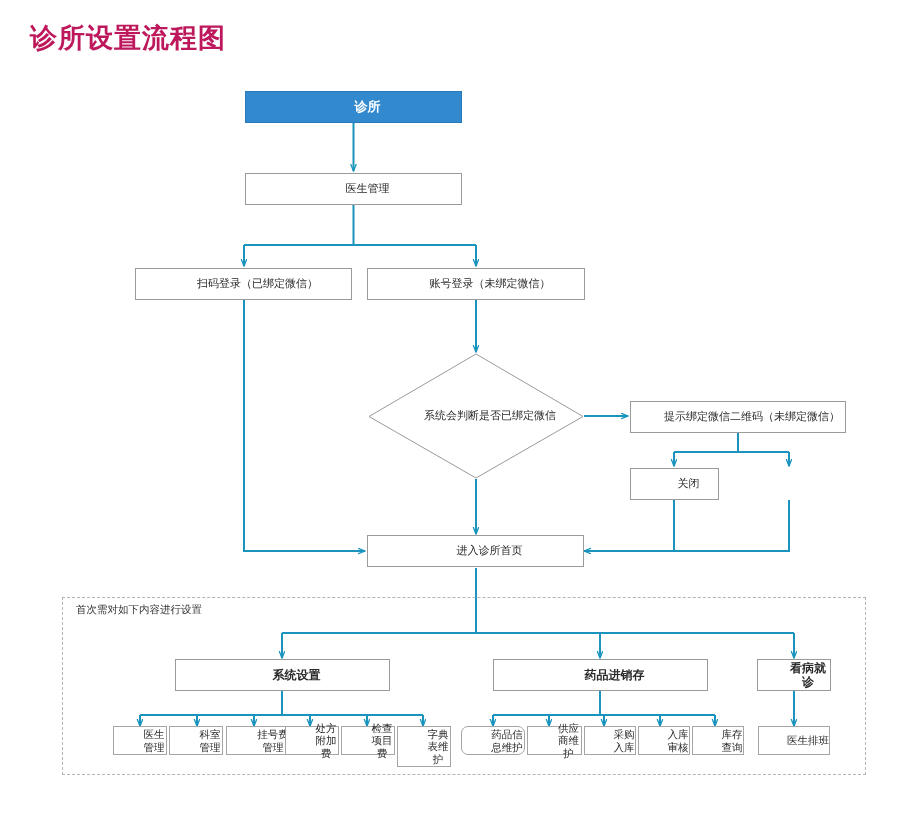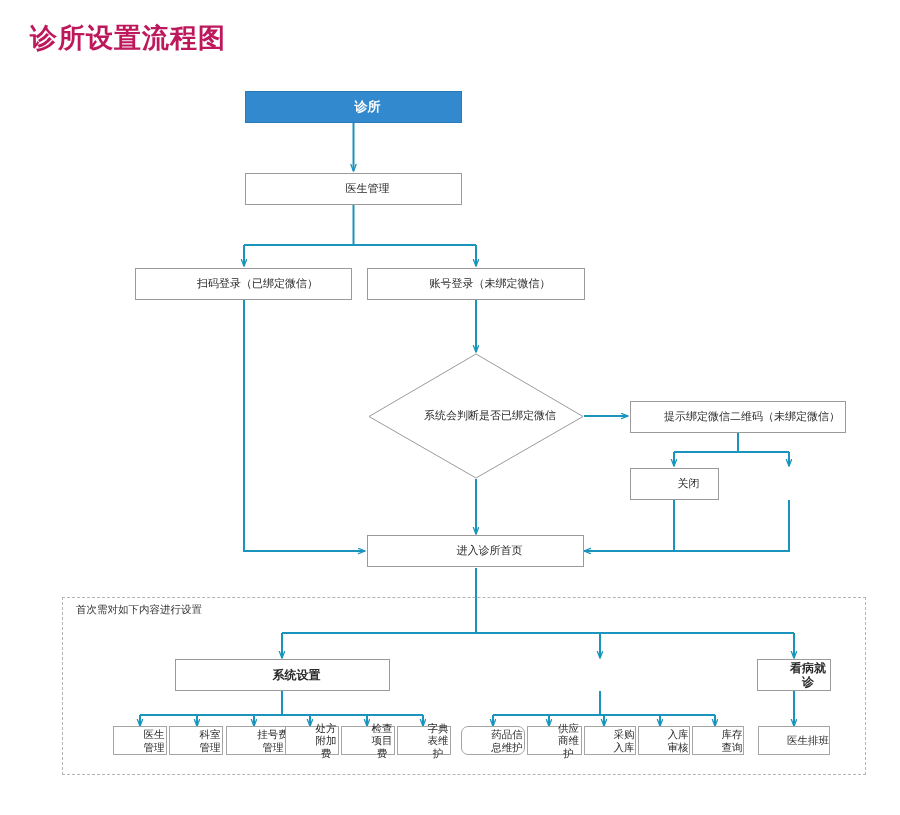--- a/index.html
+++ b/index.html
@@ -170,29 +170,30 @@
 
   <div class="node step" style="left:630px; top:401px; width:216px; height:32px;">提示绑定微信二维码（未绑定微信）</div>
 
   <div class="node step" style="left:630px; top:468px; width:89px; height:32px;">关闭</div>
 
 
   <div class="node step" style="left:367px; top:535px; width:217px; height:32px;">进入诊所首页</div>
 
   <div class="node group" style="left:175px; top:659px; width:215px; height:32px;">系统设置</div>
 
+  <div class="node group" style="left:493px; top:659px; width:215px; height:32px;">药品进销存</div>
 
   <div class="node group" style="left:757px; top:659px; width:74px; height:32px;">看病就诊</div>
 
   <div class="node leaf" style="left:113px; top:726px; width:54px; height:29px;">医生管理</div>
   <div class="node leaf" style="left:169px; top:726px; width:54px; height:29px;">科室管理</div>
   <div class="node leaf" style="left:226px; top:726px; width:66px; height:29px;">挂号费管理</div>
   <div class="node leaf" style="left:285px; top:726px; width:54px; height:29px;">处方附加费</div>
   <div class="node leaf" style="left:341px; top:726px; width:54px; height:29px;">检查项目费</div>
-  <div class="node leaf" style="left:397px; top:726px; width:54px; height:29px;">字典表维护</div>
+  <div class="node leaf" style="left:397px; top:726px; width:54px; height:41px;">字典表维护</div>
 
   <div class="node leaf" style="left:461px; top:726px; width:64px; height:29px;border-radius:7px;">药品信息维护</div>
   <div class="node leaf" style="left:527px; top:726px; width:55px; height:29px;">供应商维护</div>
   <div class="node leaf" style="left:584px; top:726px; width:52px; height:29px;">采购入库</div>
   <div class="node leaf" style="left:638px; top:726px; width:52px; height:29px;">入库审核</div>
   <div class="node leaf" style="left:692px; top:726px; width:52px; height:29px;">库存查询</div>
 
   <div class="node leaf" style="left:758px; top:726px; width:72px; height:29px;">医生排班</div>
 
 </div>

